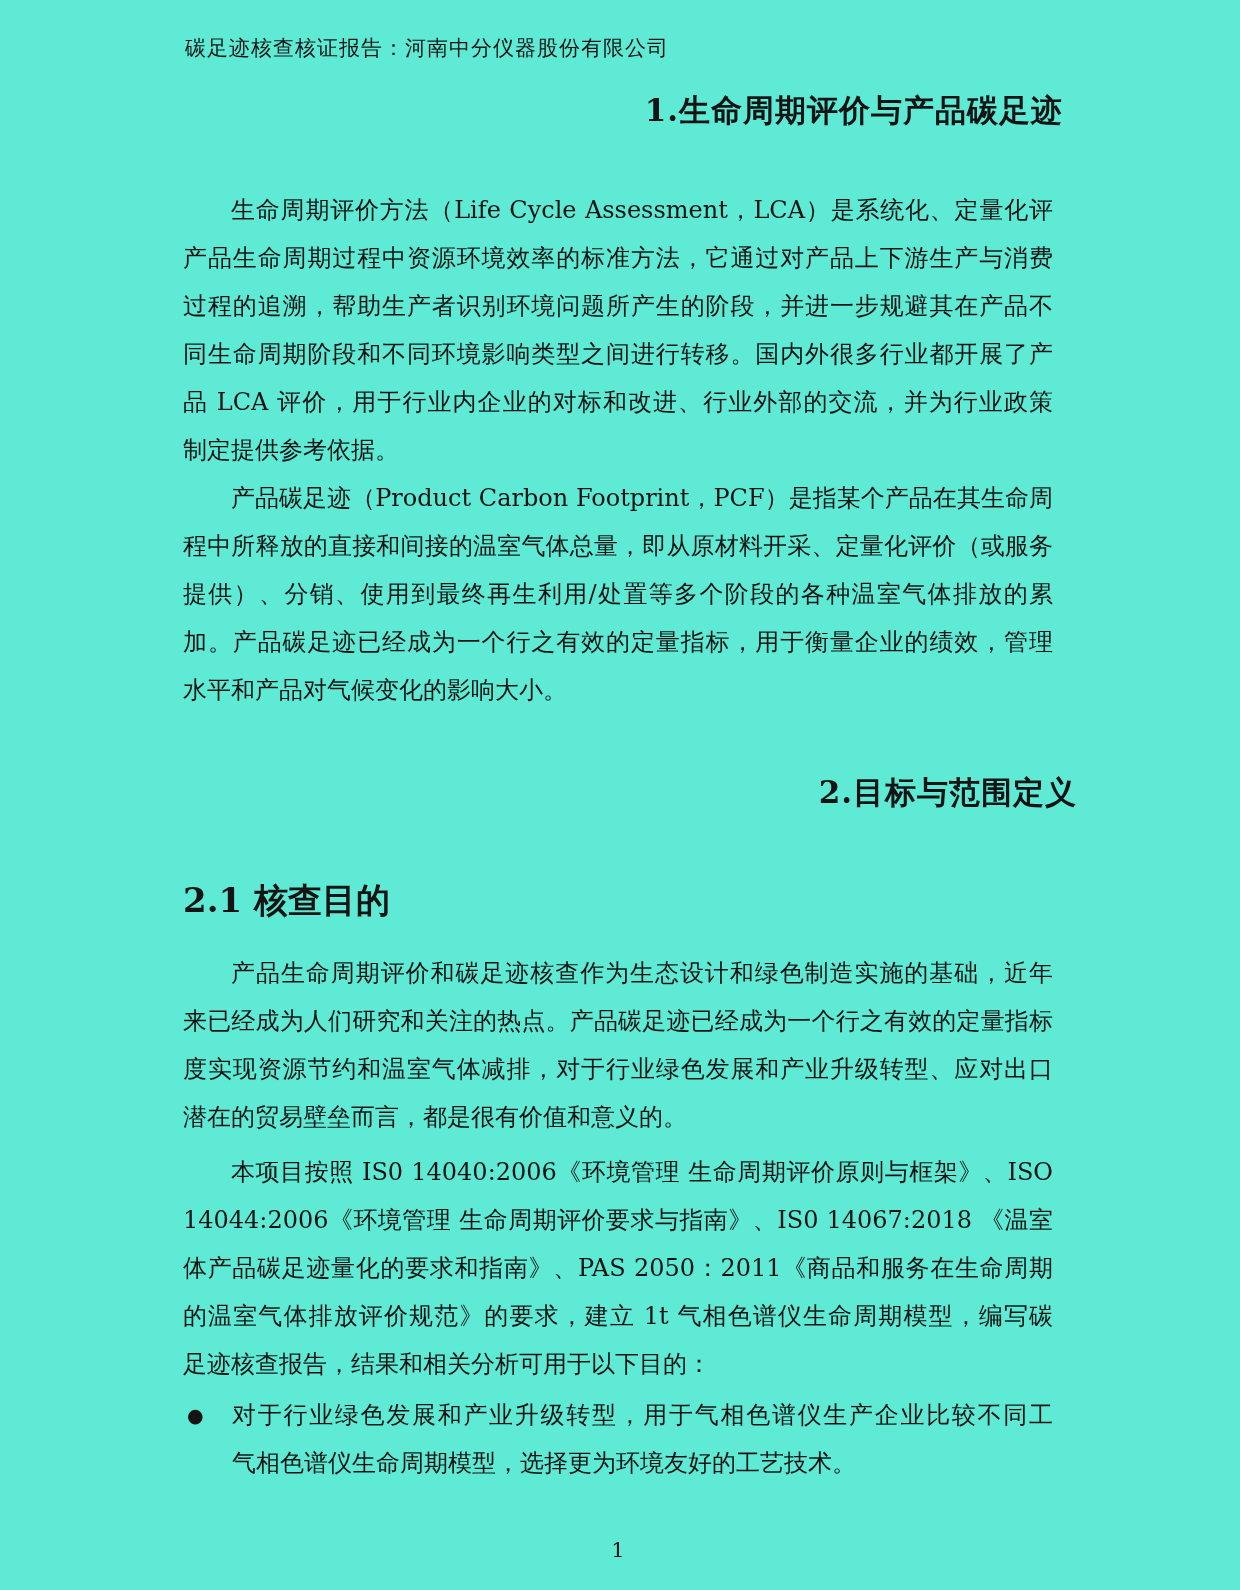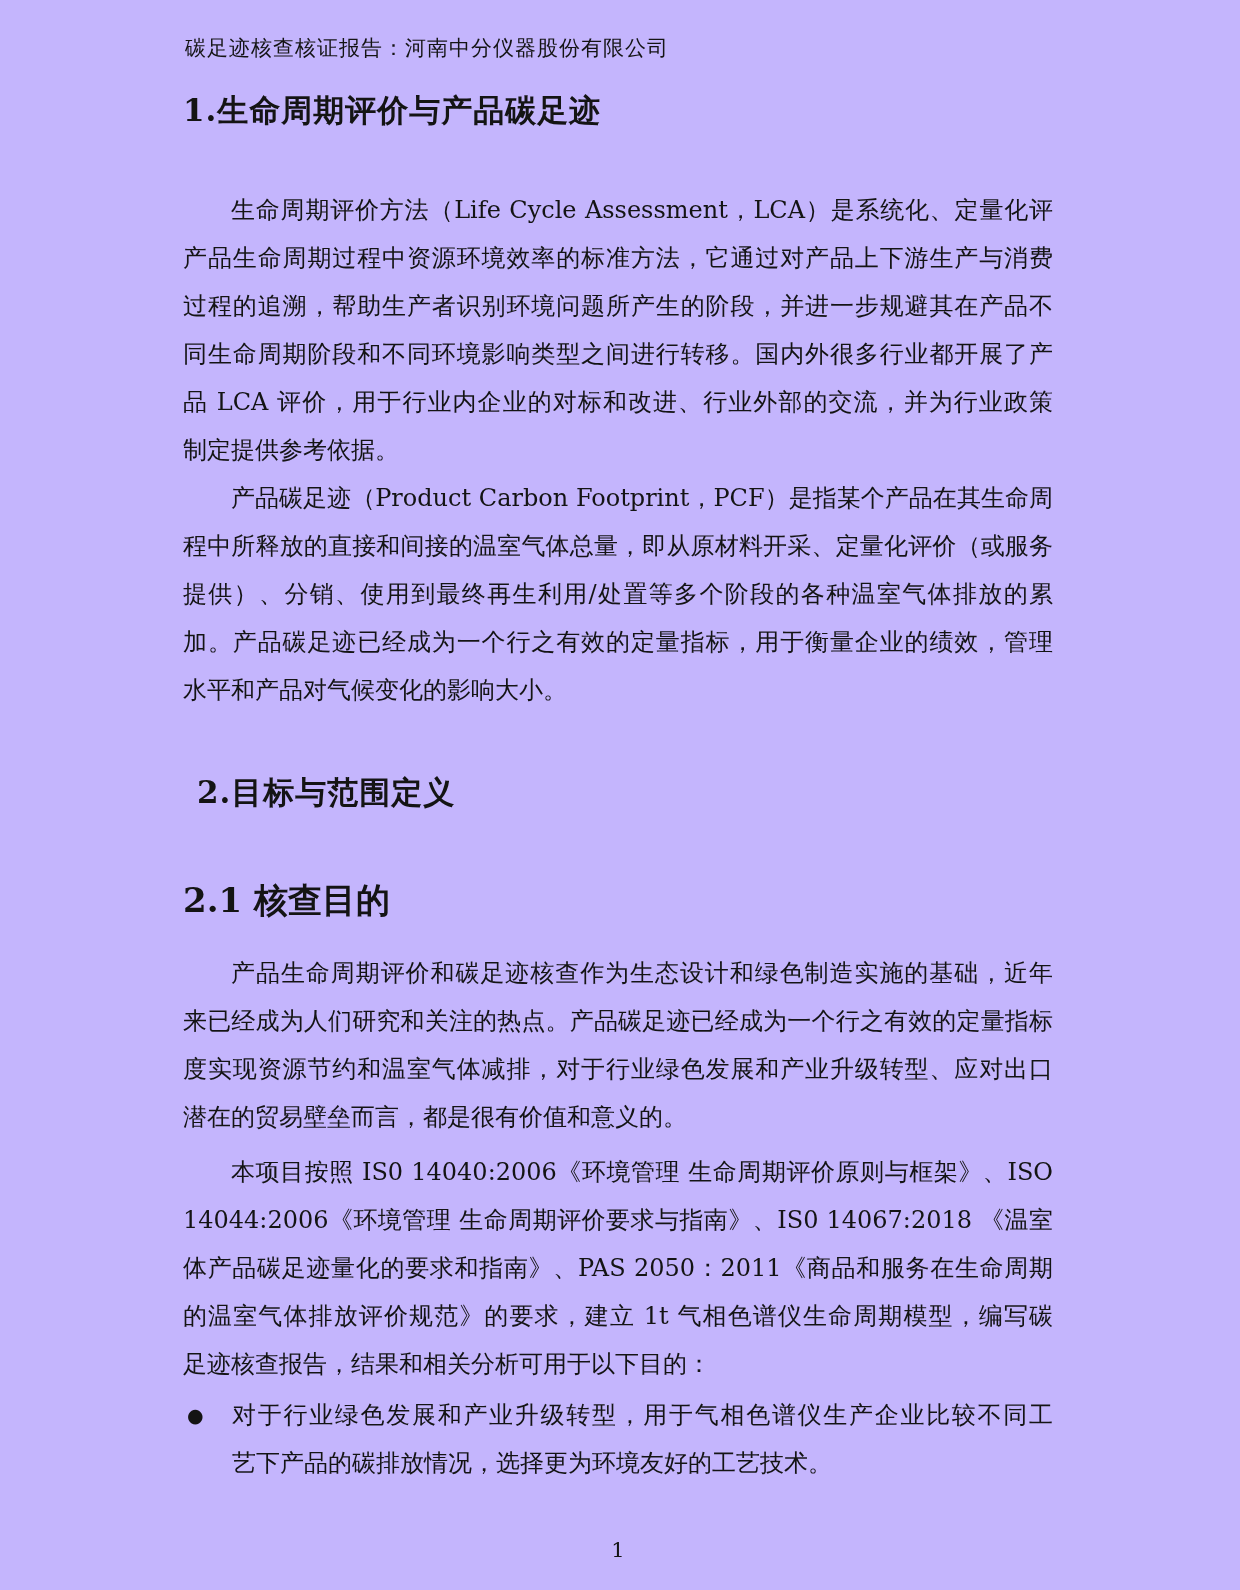--- a/index.html
+++ b/index.html
@@ -1,39 +1,40 @@
 <!DOCTYPE html>
 <html><head>
 <meta charset="utf-8">
 <style>
   html, body { margin: 0; padding: 0; background: #ffffff; }
   .page {
     position: relative;
     width: 1240px;
     height: 1590px;
-    background: #c4b5fd;
+    background: #5eead4;
     color: #141414;
     font-family: "DejaVu Serif", "Liberation Serif", serif;
     overflow: hidden;
   }
   .abs { position: absolute; }
   .running-header {
     left: 185px; top: 34px;
     width: 900px;
     font-size: 21px;
     letter-spacing: 1px;
     white-space: nowrap;
   }
   .h-major {
     left: 183px; top: 0;
     width: 880px;
     font-size: 31px;
     font-weight: bold;
     letter-spacing: 1px;
     white-space: nowrap;
+    text-align: right;
   }
   .h1-pos { top: 90px; }
   .h2-pos { top: 772px; margin-left: 14px; }
   .h-sub {
     left: 183px; top: 878px;
     width: 880px;
     font-size: 34px;
     font-weight: bold;
     white-space: nowrap;
   }
@@ -113,18 +114,18 @@
     <div class="line jl ind">本项目按照 IS0 14040:2006《环境管理 生命周期评价原则与框架》、ISO</div>
     <div class="line jl">14044:2006《环境管理 生命周期评价要求与指南》、IS0 14067:2018 《温室气</div>
     <div class="line jl">体产品碳足迹量化的要求和指南》、PAS 2050：2011《商品和服务在生命周期内</div>
     <div class="line jl">的温室气体排放评价规范》的要求，建立 1t 气相色谱仪生命周期模型，编写碳</div>
     <div class="line">足迹核查报告，结果和相关分析可用于以下目的：</div>
   </div>
 
   <div class="abs bullet-item">
     <span class="bullet-glyph">●</span>
     <div class="line jl">对于行业绿色发展和产业升级转型，用于气相色谱仪生产企业比较不同工</div>
-    <div class="line">艺下产品的碳排放情况，选择更为环境友好的工艺技术。</div>
+    <div class="line">气相色谱仪生命周期模型，选择更为环境友好的工艺技术。</div>
   </div>
 
   <div class="abs page-number">1</div>
 
 </div>
 
 </body></html>

